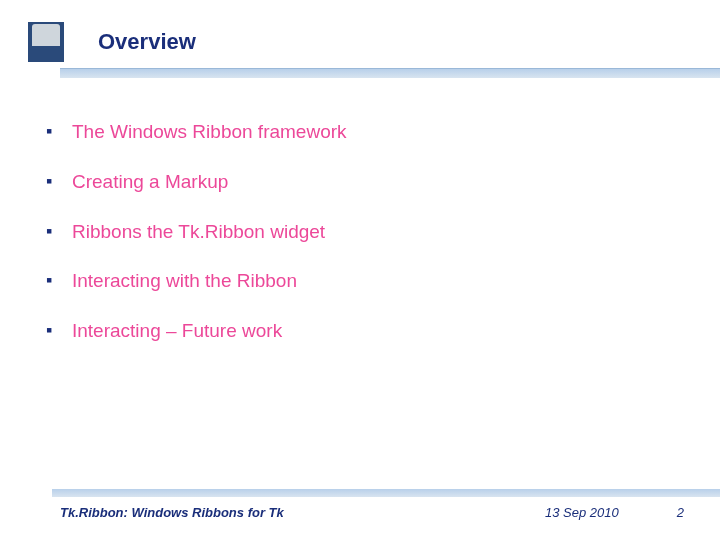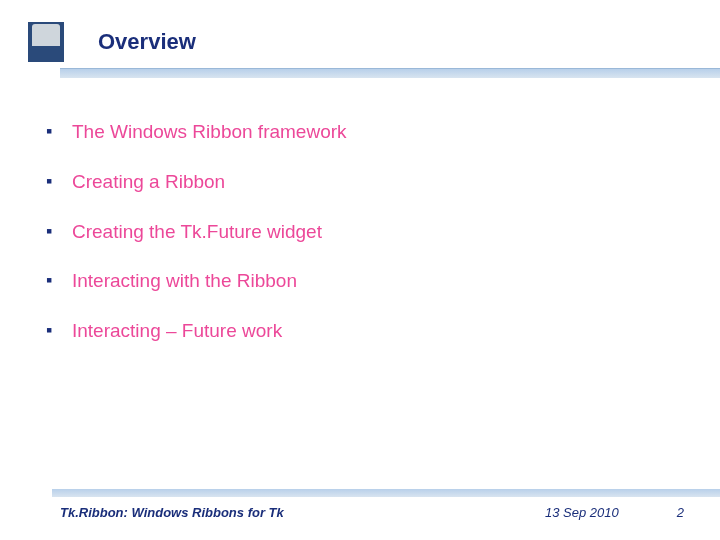--- a/index.html
+++ b/index.html
@@ -130,24 +130,24 @@
   <div class="logo"></div>
   <div class="title">Overview</div>
 </div>
 <div class="underline"></div>
 
 <div class="content">
   <div class="bullet-l1">
     <span>The Windows Ribbon framework</span>
   </div>
   <div class="bullet-l1">
-    <span>Creating a Ribbon</span>
+    <span>Creating a Markup</span>
   </div>
   <div class="bullet-l1">
-    <span>Creating the Tk.Future widget</span>
+    <span>Ribbons the Tk.Ribbon widget</span>
   </div>
   <div class="bullet-l1">
     <span>Interacting with the Ribbon</span>
   </div>
   <div class="bullet-l1">
     <span>Interacting – Future work</span>
   </div>
 </div>
 
 <div class="footer">

